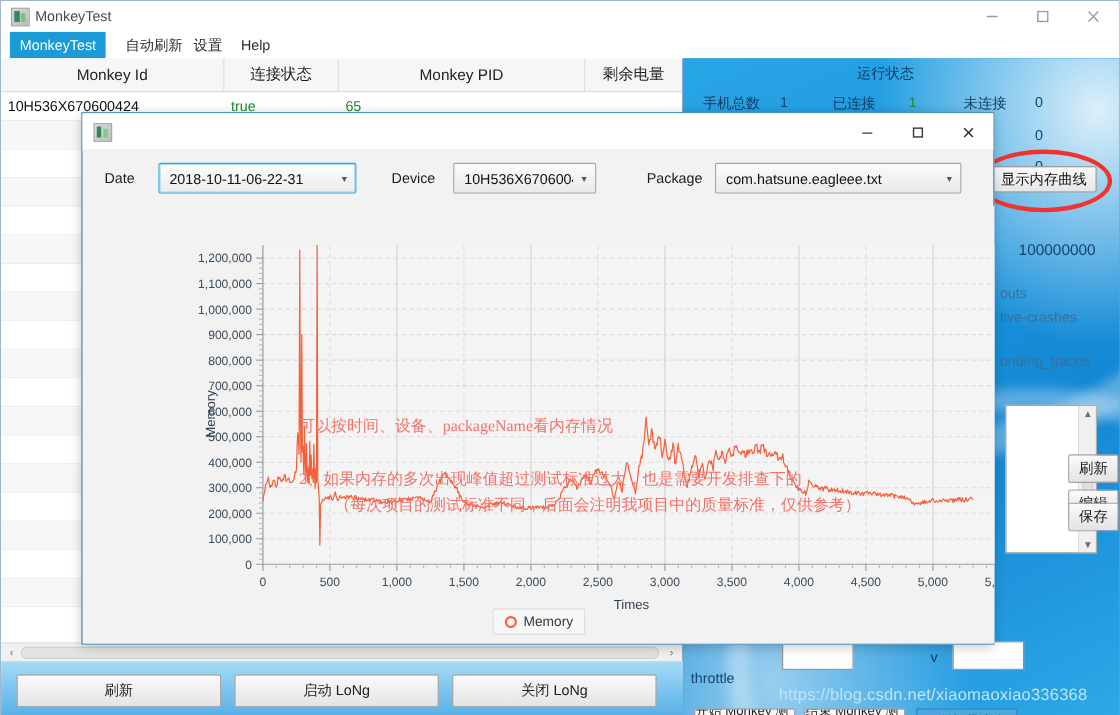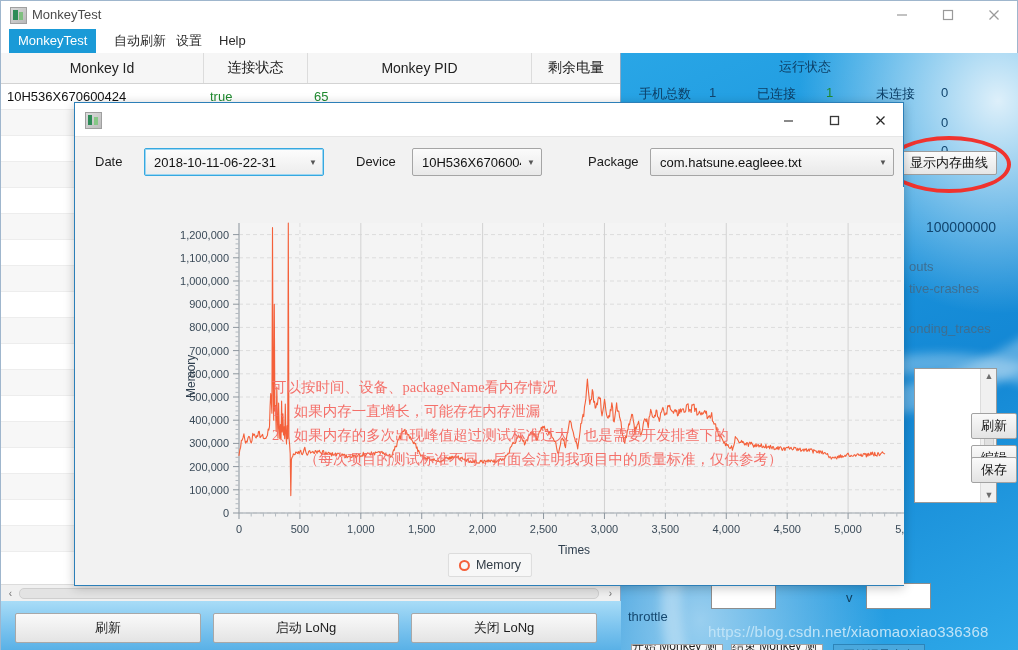--- a/index.html
+++ b/index.html
@@ -301,21 +301,21 @@
       <span class="carrow">▼</span>
     </div>
 
     <div class="tb-label" style="left:281px;top:17px;">Device</div>
     <div class="combo" style="left:337px;top:11px;width:130px;">
       <span class="ctext">10H536X670600424</span>
       <span class="carrow">▼</span>
     </div>
 
     <div class="tb-label" style="left:513px;top:17px;">Package</div>
-    <div class="combo" style="left:575px;top:11px;width:244px;">
+    <div class="combo" style="left:575px;top:11px;width:224px;">
       <span class="ctext">com.hatsune.eagleee.txt</span>
       <span class="carrow">▼</span>
     </div>
   </div>
 
   <div id="chart-panel">
 
     <svg id="chart-svg" width="828" height="360" style="position:absolute;left:0;top:28px;">
         <rect x="163" y="8" width="670" height="290" fill="#f4f4f4"></rect>
         <line x1="163" y1="298" x2="833" y2="298" stroke="#dcdcdc" stroke-width="1" stroke-dasharray="4 3"></line>
@@ -487,21 +487,20 @@
         <line x1="820.8181818181819" y1="298" x2="820.8181818181819" y2="301.5" stroke="#b3bac0" stroke-width="1"></line>
         <line x1="833" y1="298" x2="833" y2="304" stroke="#8e979f" stroke-width="1"></line>
         <text x="833" y="318" text-anchor="middle" font-size="11" fill="#3a4a58" font-family="&quot;Liberation Sans&quot;,sans-serif">5,500</text>
         <path d="M163.0 240.4 L163.8 235.0 L164.6 232.4 L165.4 225.3 L166.2 225.1 L167.1 222.4 L167.9 218.8 L168.7 224.0 L169.5 228.2 L170.3 226.2 L171.1 227.1 L171.9 223.3 L172.7 221.4 L173.6 222.0 L174.4 226.2 L175.2 228.0 L176.0 225.6 L176.8 218.4 L177.6 220.3 L178.4 219.1 L179.2 221.7 L180.1 223.0 L180.9 220.5 L181.7 221.3 L182.5 216.6 L183.3 216.4 L184.1 222.6 L184.9 221.6 L185.7 220.6 L186.6 219.4 L187.4 223.3 L188.2 223.8 L189.0 223.4 L189.8 223.4 L190.6 221.8 L191.4 220.4 L192.2 214.0 L192.8 215.1 L193.5 211.6 L194.1 191.4 L194.7 178.5 L195.3 186.5 L195.9 198.2 L196.5 12.6 L197.1 168.5 L197.7 205.2 L198.3 89.2 L198.9 196.1 L199.5 190.6 L200.2 216.4 L200.8 172.1 L201.4 203.8 L202.0 223.1 L202.6 188.1 L203.2 211.6 L203.8 223.6 L204.4 209.6 L205.0 224.7 L205.6 186.0 L206.2 217.0 L206.9 198.7 L207.5 220.0 L208.1 211.7 L208.7 223.6 L209.3 189.0 L209.9 218.4 L210.5 229.0 L211.1 210.7 L211.7 223.8 L212.3 8.0 L212.9 221.6 L213.6 229.3 L214.2 238.7 L214.8 280.6 L215.4 244.5 L216.0 242.3 L216.6 241.9 L217.4 238.8 L218.2 239.6 L219.0 239.5 L219.8 237.0 L220.7 237.5 L221.5 238.5 L222.3 236.5 L223.1 238.9 L223.9 236.4 L224.7 235.3 L225.5 238.9 L226.3 239.7 L227.2 237.8 L228.0 234.5 L228.8 232.2 L229.6 236.2 L230.4 238.6 L231.2 240.3 L232.0 238.9 L232.8 236.2 L233.7 235.6 L234.5 238.1 L235.3 237.2 L236.1 237.2 L236.9 236.3 L237.7 238.1 L238.5 238.4 L239.3 235.5 L240.2 236.2 L241.0 238.4 L241.8 235.8 L242.6 236.6 L243.4 235.3 L244.2 237.6 L245.0 237.9 L245.8 239.6 L246.6 235.8 L247.5 235.5 L248.3 239.0 L249.1 239.9 L249.9 237.0 L250.7 239.1 L251.5 238.9 L252.3 237.3 L253.1 237.5 L254.0 239.5 L254.8 238.0 L255.6 241.0 L256.4 237.6 L257.2 240.3 L258.0 239.8 L258.8 239.6 L259.6 238.1 L260.5 240.7 L261.3 238.2 L262.1 238.2 L262.9 238.5 L263.7 239.5 L264.5 241.4 L265.3 240.6 L266.1 238.8 L267.0 240.4 L267.8 239.4 L268.6 239.4 L269.4 242.7 L270.2 239.7 L271.0 242.8 L271.8 242.0 L272.6 241.2 L273.4 241.0 L274.3 242.3 L275.1 242.2 L275.9 242.6 L276.7 238.8 L277.5 241.7 L278.3 240.0 L279.1 240.3 L279.9 242.8 L280.8 241.6 L281.6 240.8 L282.4 239.5 L283.2 239.2 L284.0 241.8 L284.8 241.1 L285.6 240.9 L286.4 241.1 L287.3 237.3 L288.0 240.9 L288.7 239.3 L289.4 241.6 L290.2 239.6 L290.9 238.7 L291.6 237.9 L292.4 238.4 L293.1 238.1 L293.8 239.4 L294.6 240.0 L295.4 236.9 L296.2 240.2 L297.0 238.2 L297.8 237.7 L298.6 239.9 L299.4 237.0 L300.2 237.5 L300.9 237.4 L301.6 237.2 L302.4 236.8 L303.1 236.6 L303.8 237.6 L304.6 236.8 L305.3 237.2 L306.0 236.4 L306.7 238.6 L307.6 237.7 L308.4 239.6 L309.2 238.7 L309.9 238.8 L310.7 239.6 L311.5 240.4 L312.2 241.0 L313.0 239.9 L313.8 239.3 L314.5 242.2 L315.3 241.6 L316.0 240.8 L316.8 237.5 L317.6 234.9 L318.3 235.3 L319.1 231.1 L319.8 231.7 L320.6 231.6 L321.4 226.5 L322.1 224.6 L322.9 224.0 L323.6 220.7 L324.4 223.9 L325.2 217.8 L325.9 218.1 L326.7 216.3 L327.5 216.6 L328.2 215.0 L329.0 214.3 L329.7 219.3 L330.5 216.8 L331.3 219.3 L332.0 220.1 L332.8 219.5 L333.5 223.3 L334.3 221.7 L335.1 223.8 L335.8 224.9 L336.6 226.3 L337.4 228.6 L338.1 227.2 L338.9 228.8 L339.6 228.4 L340.4 233.1 L341.1 232.0 L341.8 236.8 L342.6 235.3 L343.3 237.2 L344.1 239.2 L344.9 241.2 L345.7 240.3 L346.5 240.0 L347.4 243.8 L348.2 241.9 L348.9 242.2 L349.6 243.6 L350.4 243.4 L351.1 245.1 L351.8 241.8 L352.5 243.0 L353.3 243.8 L354.0 245.3 L354.7 245.1 L355.5 244.9 L356.3 244.2 L357.1 245.7 L357.9 243.6 L358.7 245.1 L359.5 245.7 L360.3 245.6 L361.1 246.1 L361.8 246.5 L362.5 245.6 L363.3 246.8 L364.0 247.1 L364.7 246.3 L365.5 246.9 L366.2 245.2 L366.9 245.5 L367.7 244.7 L368.5 245.6 L369.3 242.2 L370.1 242.1 L370.8 242.2 L371.6 243.8 L372.3 242.8 L373.0 244.9 L373.7 241.9 L374.5 244.0 L375.2 241.3 L375.9 243.5 L376.7 241.3 L377.4 242.6 L378.1 242.2 L378.8 242.1 L379.5 240.8 L380.2 241.9 L380.9 242.7 L381.6 241.9 L382.3 240.9 L383.0 244.1 L383.8 244.8 L384.6 242.8 L385.3 243.2 L386.1 242.2 L386.8 244.3 L387.6 244.2 L388.4 243.9 L389.1 245.9 L389.9 244.8 L390.6 246.4 L391.4 244.0 L392.2 244.9 L392.9 246.5 L393.7 247.3 L394.5 245.7 L395.2 247.5 L396.0 247.3 L396.7 247.4 L397.5 245.8 L398.3 247.9 L399.0 244.9 L399.8 245.2 L400.5 247.9 L401.3 248.1 L402.1 247.8 L402.8 248.2 L403.6 247.9 L404.4 245.4 L405.1 246.4 L405.9 245.3 L406.6 247.9 L407.4 247.9 L408.2 245.2 L408.9 245.7 L409.7 246.6 L410.4 246.6 L411.2 245.2 L412.0 247.1 L412.7 244.8 L413.5 246.0 L414.3 246.8 L415.0 245.0 L415.8 245.2 L416.5 246.3 L417.3 247.2 L418.1 244.7 L418.8 247.8 L419.6 246.5 L420.3 247.2 L421.1 245.7 L421.9 245.7 L422.6 246.8 L423.4 245.0 L424.1 243.6 L424.9 243.9 L425.7 245.6 L426.4 243.7 L427.2 245.1 L428.0 243.7 L428.7 243.6 L429.5 240.6 L430.2 240.4 L431.0 239.9 L431.8 238.9 L432.5 238.8 L433.3 237.9 L434.0 233.0 L434.8 231.9 L435.6 231.1 L436.3 228.9 L437.1 227.2 L437.9 228.5 L438.6 228.0 L439.4 228.2 L440.1 226.2 L440.9 222.3 L441.7 222.5 L442.4 220.1 L443.2 221.9 L443.9 222.7 L444.7 221.0 L445.5 222.3 L446.2 224.3 L447.0 226.4 L447.8 225.3 L448.5 230.0 L449.3 228.3 L450.0 225.0 L450.8 224.9 L451.6 225.9 L452.3 221.7 L453.1 220.0 L453.8 220.3 L454.6 217.4 L455.4 217.0 L456.1 219.9 L456.9 216.4 L457.6 220.3 L458.4 218.7 L459.2 221.7 L459.9 219.9 L460.7 225.3 L461.5 224.6 L462.2 220.5 L463.0 217.8 L463.7 216.1 L464.5 216.1 L465.3 212.2 L466.0 214.0 L466.8 211.4 L467.5 212.6 L468.3 211.2 L469.1 214.9 L469.8 215.2 L470.6 214.8 L471.4 214.1 L472.1 216.9 L472.9 219.6 L473.6 216.6 L474.4 217.6 L475.2 219.0 L475.9 222.2 L476.7 222.9 L477.4 223.6 L478.2 226.5 L479.0 226.0 L479.7 227.2 L480.5 232.4 L481.4 236.9 L482.2 238.4 L482.9 236.4 L483.6 232.9 L484.4 229.9 L485.1 224.6 L485.8 223.8 L486.5 223.2 L487.3 225.6 L488.0 224.5 L488.7 230.3 L489.5 232.7 L490.3 224.3 L491.1 219.3 L491.9 216.3 L492.7 211.4 L493.5 206.1 L494.3 206.0 L495.1 207.7 L495.8 212.6 L496.5 214.9 L497.3 217.4 L498.0 221.2 L498.7 223.1 L499.5 226.8 L500.2 226.5 L500.9 229.2 L501.7 233.9 L502.5 227.5 L503.3 222.7 L504.1 216.3 L504.8 208.6 L505.6 208.3 L506.3 202.8 L507.0 199.4 L507.7 201.7 L508.5 191.6 L509.2 188.1 L509.9 183.4 L510.7 172.2 L511.4 164.1 L512.2 173.9 L513.0 181.6 L513.8 189.4 L514.6 184.7 L515.5 184.6 L516.3 174.6 L517.0 176.9 L517.7 187.1 L518.5 186.3 L519.2 193.1 L519.9 192.5 L520.7 188.0 L521.4 189.7 L522.1 183.2 L522.9 182.0 L523.6 183.7 L524.4 183.0 L525.2 195.3 L526.0 201.0 L526.8 196.3 L527.6 192.0 L528.5 184.2 L529.2 188.7 L529.9 195.6 L530.6 199.8 L531.4 202.3 L532.1 203.2 L532.8 200.6 L533.6 201.9 L534.3 194.5 L535.0 195.7 L535.8 187.7 L536.6 192.4 L537.4 206.0 L538.2 206.9 L539.0 200.9 L539.8 194.7 L540.6 187.8 L541.4 196.1 L542.1 195.9 L542.8 196.3 L543.6 202.2 L544.3 204.5 L545.0 206.8 L545.8 215.5 L546.5 220.2 L547.2 221.6 L547.9 226.1 L548.8 228.2 L549.6 221.3 L550.4 222.6 L551.2 216.7 L552.0 213.9 L552.8 208.8 L553.5 209.8 L554.3 205.0 L555.0 203.4 L555.7 199.3 L556.5 199.5 L557.3 205.5 L558.1 209.7 L558.9 219.6 L559.6 212.1 L560.4 213.4 L561.1 210.0 L561.8 209.0 L562.6 206.3 L563.4 211.2 L564.2 219.0 L565.0 220.2 L565.7 217.6 L566.5 214.8 L567.2 209.2 L567.9 205.9 L568.7 203.8 L569.4 204.4 L570.1 206.7 L570.8 203.9 L571.6 208.9 L572.3 212.8 L573.1 202.3 L573.9 200.4 L574.7 194.3 L575.6 197.7 L576.4 201.6 L577.2 202.5 L577.9 202.8 L578.6 200.2 L579.4 201.2 L580.1 195.0 L580.8 195.2 L581.6 201.6 L582.5 202.6 L583.3 206.5 L584.0 203.2 L584.7 197.8 L585.5 196.8 L586.2 194.3 L586.9 192.4 L587.7 195.5 L588.6 200.1 L589.4 199.3 L590.1 198.1 L590.8 199.1 L591.6 190.9 L592.3 190.5 L593.0 191.7 L593.7 190.3 L594.5 194.3 L595.2 195.1 L595.9 196.3 L596.7 196.2 L597.5 198.3 L598.3 195.8 L599.1 194.5 L599.9 196.7 L600.7 195.3 L601.5 200.9 L602.3 200.2 L603.0 194.4 L603.7 198.3 L604.5 193.9 L605.2 197.0 L605.9 194.7 L606.7 193.9 L607.4 193.9 L608.1 197.3 L608.9 197.2 L609.7 195.9 L610.5 189.8 L611.3 189.4 L612.1 188.8 L612.9 196.7 L613.7 194.5 L614.5 194.7 L615.2 197.5 L615.9 189.7 L616.7 190.1 L617.4 189.3 L618.1 189.2 L618.8 196.5 L619.6 193.5 L620.3 193.3 L621.0 200.1 L621.8 199.7 L622.7 198.2 L623.5 196.2 L624.3 198.6 L625.1 199.9 L625.9 197.4 L626.6 199.2 L627.4 198.3 L628.1 196.6 L628.8 195.5 L629.6 198.2 L630.4 196.3 L631.2 203.6 L632.0 202.7 L632.7 201.2 L633.5 200.7 L634.2 203.1 L634.9 201.2 L635.7 197.5 L636.5 206.0 L637.3 206.8 L638.1 209.3 L638.8 208.7 L639.6 208.7 L640.3 215.4 L641.0 212.6 L641.7 216.0 L642.5 220.6 L643.2 220.0 L643.9 221.9 L644.7 220.7 L645.4 222.2 L646.2 223.9 L647.0 225.7 L647.8 228.1 L648.6 226.8 L649.5 230.7 L650.3 228.4 L651.1 230.5 L651.9 229.5 L652.7 232.0 L653.4 233.0 L654.2 233.4 L654.9 232.4 L655.6 230.8 L656.4 235.3 L657.1 232.6 L657.8 230.6 L658.6 227.3 L659.3 221.5 L660.0 222.8 L660.8 223.2 L661.6 224.5 L662.5 226.2 L663.2 227.7 L664.0 227.4 L664.7 227.5 L665.5 225.4 L666.3 227.6 L667.0 226.4 L667.8 227.8 L668.5 229.9 L669.3 228.5 L670.1 230.1 L670.8 227.5 L671.6 227.9 L672.4 231.5 L673.1 228.0 L673.9 227.1 L674.6 229.1 L675.4 227.3 L676.2 228.9 L676.9 230.1 L677.7 232.2 L678.4 230.0 L679.2 231.7 L680.0 228.6 L680.7 231.6 L681.5 230.1 L682.3 229.5 L683.0 232.0 L683.8 230.5 L684.5 231.3 L685.3 228.7 L686.1 232.6 L686.8 232.1 L687.6 231.2 L688.3 232.6 L689.1 232.6 L689.9 229.3 L690.6 233.3 L691.4 231.8 L692.1 232.1 L692.9 231.2 L693.7 233.8 L694.4 230.3 L695.2 232.1 L696.0 233.9 L696.7 231.6 L697.5 231.8 L698.2 234.6 L699.0 234.1 L699.8 234.3 L700.5 232.6 L701.3 234.0 L702.0 231.5 L702.8 234.6 L703.6 232.3 L704.3 231.7 L705.1 232.4 L705.9 234.9 L706.6 235.3 L707.4 233.1 L708.1 232.6 L708.9 235.5 L709.7 233.1 L710.4 232.5 L711.2 232.2 L711.9 232.7 L712.7 231.6 L713.5 234.2 L714.2 233.3 L715.0 232.3 L715.8 234.0 L716.5 234.9 L717.3 234.4 L718.0 232.1 L718.8 232.8 L719.6 232.5 L720.3 234.2 L721.1 235.7 L721.8 233.2 L722.6 235.2 L723.4 234.2 L724.1 233.1 L724.9 236.4 L725.6 235.7 L726.4 235.0 L727.2 234.1 L727.9 236.3 L728.7 234.1 L729.5 234.8 L730.2 233.6 L731.0 236.5 L731.7 235.6 L732.5 234.2 L733.3 236.2 L734.0 233.7 L734.8 234.4 L735.5 233.9 L736.3 235.2 L737.1 238.1 L737.8 234.5 L738.6 235.6 L739.4 235.9 L740.1 235.9 L740.9 237.7 L741.6 237.3 L742.4 235.7 L743.2 238.3 L743.9 235.6 L744.7 236.7 L745.4 238.2 L746.2 235.9 L747.0 239.0 L747.7 238.3 L748.5 237.6 L749.3 237.9 L750.0 239.0 L750.8 239.3 L751.5 238.5 L752.3 240.9 L753.1 242.8 L753.8 241.7 L754.6 242.1 L755.3 244.1 L756.1 242.8 L756.9 242.1 L757.6 242.8 L758.4 243.0 L759.1 241.8 L759.9 243.0 L760.7 244.0 L761.4 241.3 L762.2 242.8 L763.0 240.4 L763.7 242.7 L764.5 239.7 L765.2 242.6 L766.0 240.6 L766.8 242.3 L767.5 241.6 L768.3 241.3 L769.0 240.2 L769.8 241.4 L770.6 239.6 L771.3 238.8 L772.1 238.2 L772.9 240.2 L773.6 241.5 L774.4 241.4 L775.1 240.3 L775.9 241.0 L776.7 241.2 L777.4 241.0 L778.2 239.7 L778.9 239.9 L779.7 241.2 L780.5 240.1 L781.2 239.0 L782.0 238.7 L782.8 240.2 L783.5 239.9 L784.3 240.7 L785.0 239.0 L785.8 241.4 L786.6 241.0 L787.3 238.8 L788.1 238.4 L788.8 239.4 L789.6 238.6 L790.4 242.0 L791.1 238.5 L791.9 241.1 L792.6 238.3 L793.4 240.2 L794.2 240.0 L794.9 237.2 L795.7 239.7 L796.5 237.1 L797.2 239.5 L798.0 240.9 L798.7 237.3 L799.5 240.5 L800.3 240.5 L801.0 241.2 L801.8 237.7 L802.5 237.8 L803.3 240.7 L804.1 239.9 L804.8 238.6 L805.6 237.9 L806.4 236.9 L807.1 237.9 L807.9 238.4 L808.6 238.8" fill="none" stroke="#f4603a" stroke-width="1.1" stroke-linejoin="round" stroke-linecap="round"></path>
       </svg>
 
     <div id="ylabel" style="left: 108px; top: 211px;">Memory</div>
     <div id="xlabel" style="left: 163px; width: 670px; top: 356px;">Times</div>
 
     <div class="annot" style="left:196px;top:191px;">可以按时间、设备、packageName看内存情况</div>
-    <div class="annot" style="left:196px;top:215px;">1、如果内存一直增长，可能存在内存泄漏</div>
     <div class="annot" style="left:196px;top:239px;">2、如果内存的多次出现峰值超过测试标准过大，也是需要开发排查下的</div>
     <div class="annot" style="left:228px;top:263px;">（每次项目的测试标准不同，后面会注明我项目中的质量标准，仅供参考）</div>
 
     <div id="legend">
       <span class="mark"></span>
       <span class="ltext">Memory</span>
     </div>
   </div>
 </div>
 

